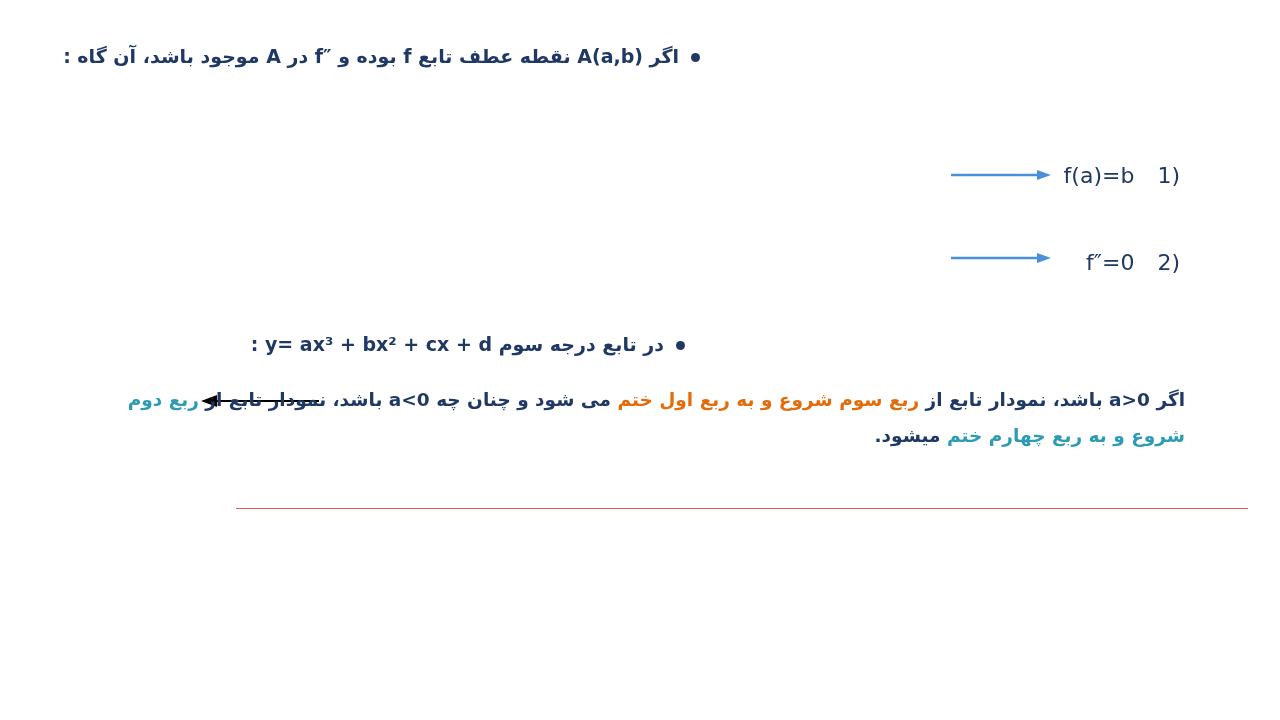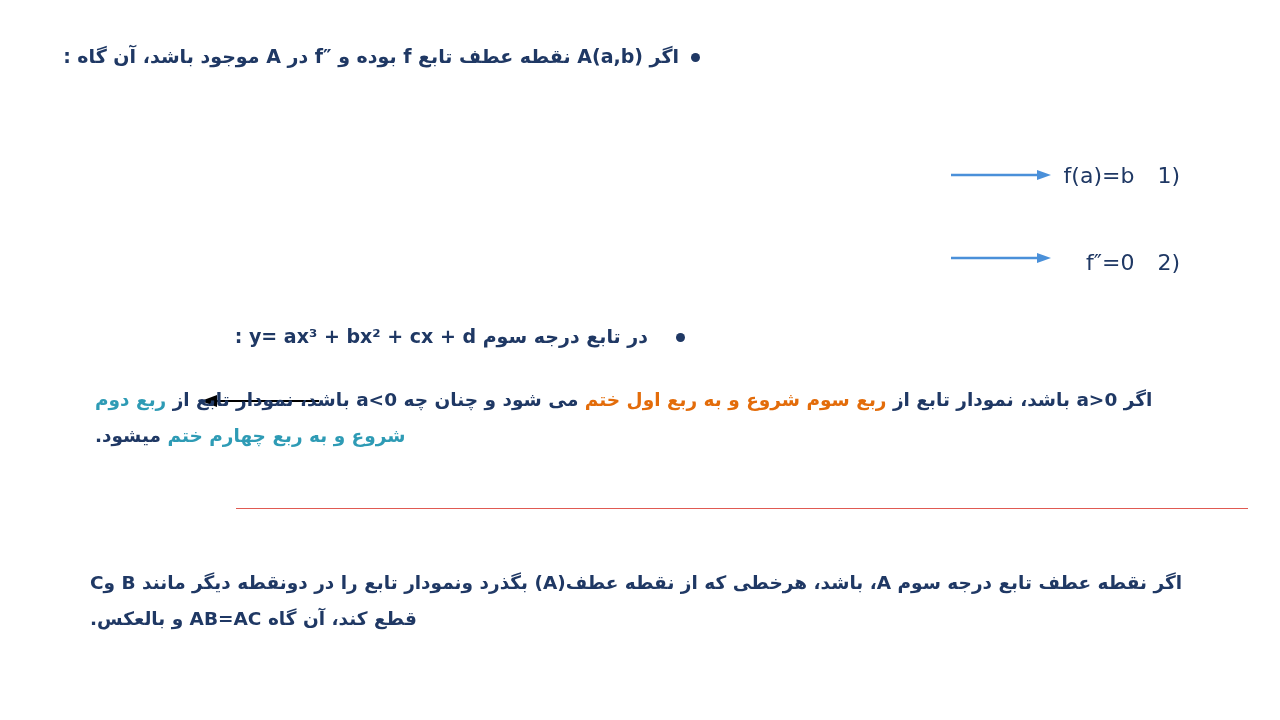--- a/index.html
+++ b/index.html
@@ -39,21 +39,21 @@
   }
   .bullet-text {
     font-size: 19px;
     font-weight: bold;
     color: #1F3864;
     line-height: 1.5;
     white-space: nowrap;
   }
 
   #bullet1 { top: 42px; right: 580px; }
-  #bullet2 { top: 322px; right: 595px; gap: 16px; }
+  #bullet2 { top: 330px; right: 595px; }
 
   
   .formula {
     position: absolute;
     font-size: 22px;
     color: #1F3864;
     font-family: "DejaVu Sans", "Liberation Sans", sans-serif;
     direction: rtl;
     white-space: nowrap;
   }
@@ -79,21 +79,21 @@
   #arrow2 { top: 251px; left: 855px; }
 
   
   .para {
     position: absolute;
     font-size: 18.5px;
     font-weight: bold;
     line-height: 1.95;
     color: #1F3864;
     direction: rtl;
-    text-align: left;
+    text-align: right;
   }
   #para-a0 {
     top: 382px;
     right: 95px;
     width: 1090px;
   }
   #para-inflection {
     top: 565px;
     right: 95px;
     width: 1095px;
@@ -159,15 +159,14 @@
     <line x1="118" y1="8" x2="14" y2="8" stroke="#000000" stroke-width="2"></line>
     <polygon points="0,8 16,2 16,14" fill="#000000"></polygon>
   </svg>
 
   <div class="para" id="para-a0">
     <span>اگر a&gt;0 باشد، نمودار تابع از </span><span class="hl-orange">ربع سوم شروع و به ربع اول ختم</span><span> می شود و چنان چه a&lt;0 باشد، نمودار تابع از </span><span class="hl-teal">ربع دوم شروع و به ربع چهارم ختم</span><span> میشود.</span>
   </div>
 
   <div id="divider"></div>
 
-  <div class="para" id="para-inflection">اگر نقطه عطف تابع درجه سوم A، باشد، هرخطی که از نقطه عطف(A) بگذرد ونمودار تابع را در دونقطه دیگر مانند B وC قطع کند، آن گاه AB=AC و بالعکس.</div>
 
 </div>
 
 </body></html>

